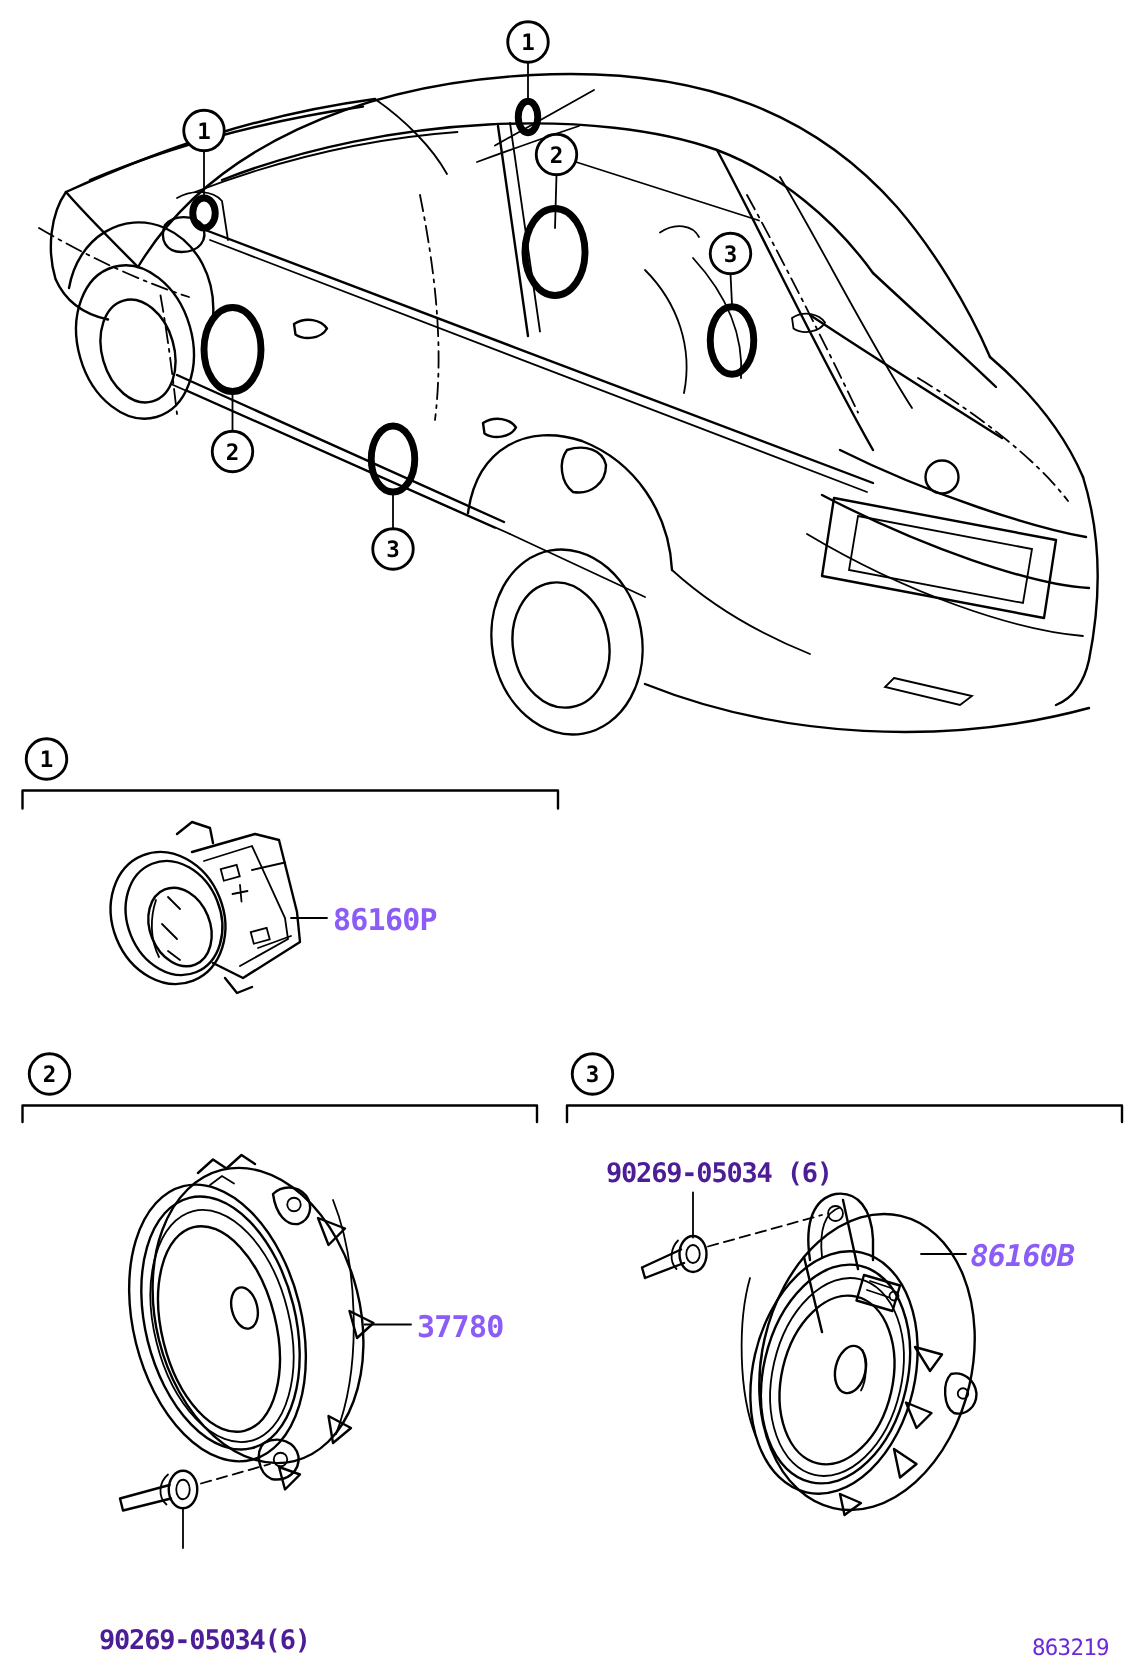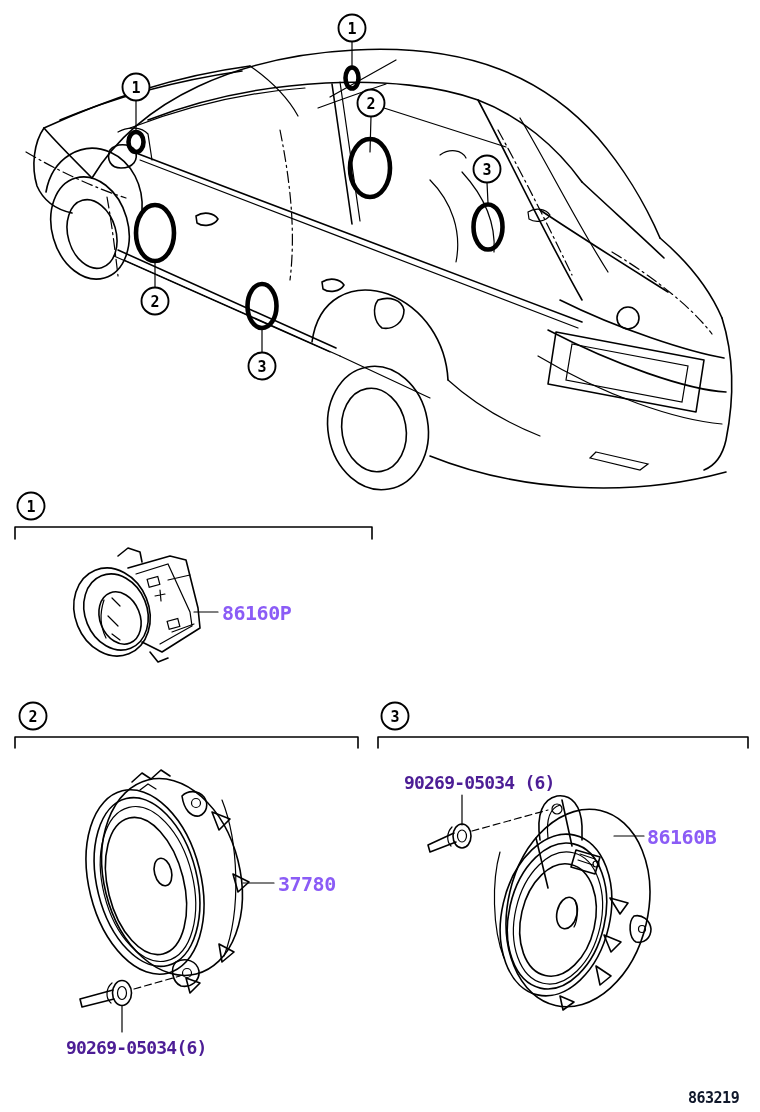--- a/index.html
+++ b/index.html
@@ -8,21 +8,21 @@
   svg{position:absolute;left:0;top:0;}
   .stroke{fill:none;stroke:#000;stroke-width:1.6;stroke-linecap:round;stroke-linejoin:round;}
   .thin{fill:none;stroke:#000;stroke-width:1.2;stroke-linecap:round;}
   .thick{fill:none;stroke:#000;stroke-width:4.6;}
   .callout{fill:#fff;stroke:#000;stroke-width:1.9;}
   .cnum{font-family:"DejaVu Sans Mono","Liberation Mono",monospace;font-size:15px;font-weight:bold;fill:#000;}
   .dash{stroke-dasharray:7 4;}
   .dashdot{stroke-dasharray:11 4 2 4;}
   .pn{position:absolute;color:#8b5cf6;font-size:20px;font-weight:bold;letter-spacing:-0.5px;line-height:20px;white-space:pre;}
   .pns{position:absolute;color:#4c1d95;font-size:18px;font-weight:bold;letter-spacing:-0.8px;line-height:18px;white-space:pre;}
-  .docnum{position:absolute;color:#0f172a;font-size:15px;font-weight:bold;letter-spacing:-0.5px;}
+  .docnum{position:absolute;color:#6d28d9;font-size:15px;font-weight:normal;letter-spacing:-0.5px;}
 </style>
 </head>
 <body>
 
 <div id="page">
 
 <svg width="760" height="1112" viewBox="0 0 760 1112">
 
   <g>
 
@@ -242,17 +242,17 @@
       <path class="thin" d="M 452,827 C 447,832 446,841 451,846"></path>
     </g>
     <line class="thin" x1="462" y1="795" x2="462" y2="825"></line>
     <line class="thin dash" x1="472" y1="831" x2="548" y2="810"></line>
     <line class="thin" x1="614" y1="836" x2="644" y2="836"></line>
   </g>
 </svg>
 
   <div class="pn" style="left:222px;top:603px;">86160P</div>
   <div class="pn" style="left:278px;top:874px;">37780</div>
-  <div class="pns" style="left:66px;top:1039px;">90269-05034(6)</div>
-  <div class="pn" style="left:647px;top:827px;">86160B</div>
+  <div class="pns" style="left:66px;top:1085px;">90269-05034(6)</div>
+  <div class="pn" style="left:647px;top:827px;font-style:italic;">86160B</div>
   <div class="pns" style="left:404px;top:774px;">90269-05034 (6)</div>
   <div class="docnum" style="left:688px;top:1089px;">863219</div>
 </div>
 
 </body></html>

